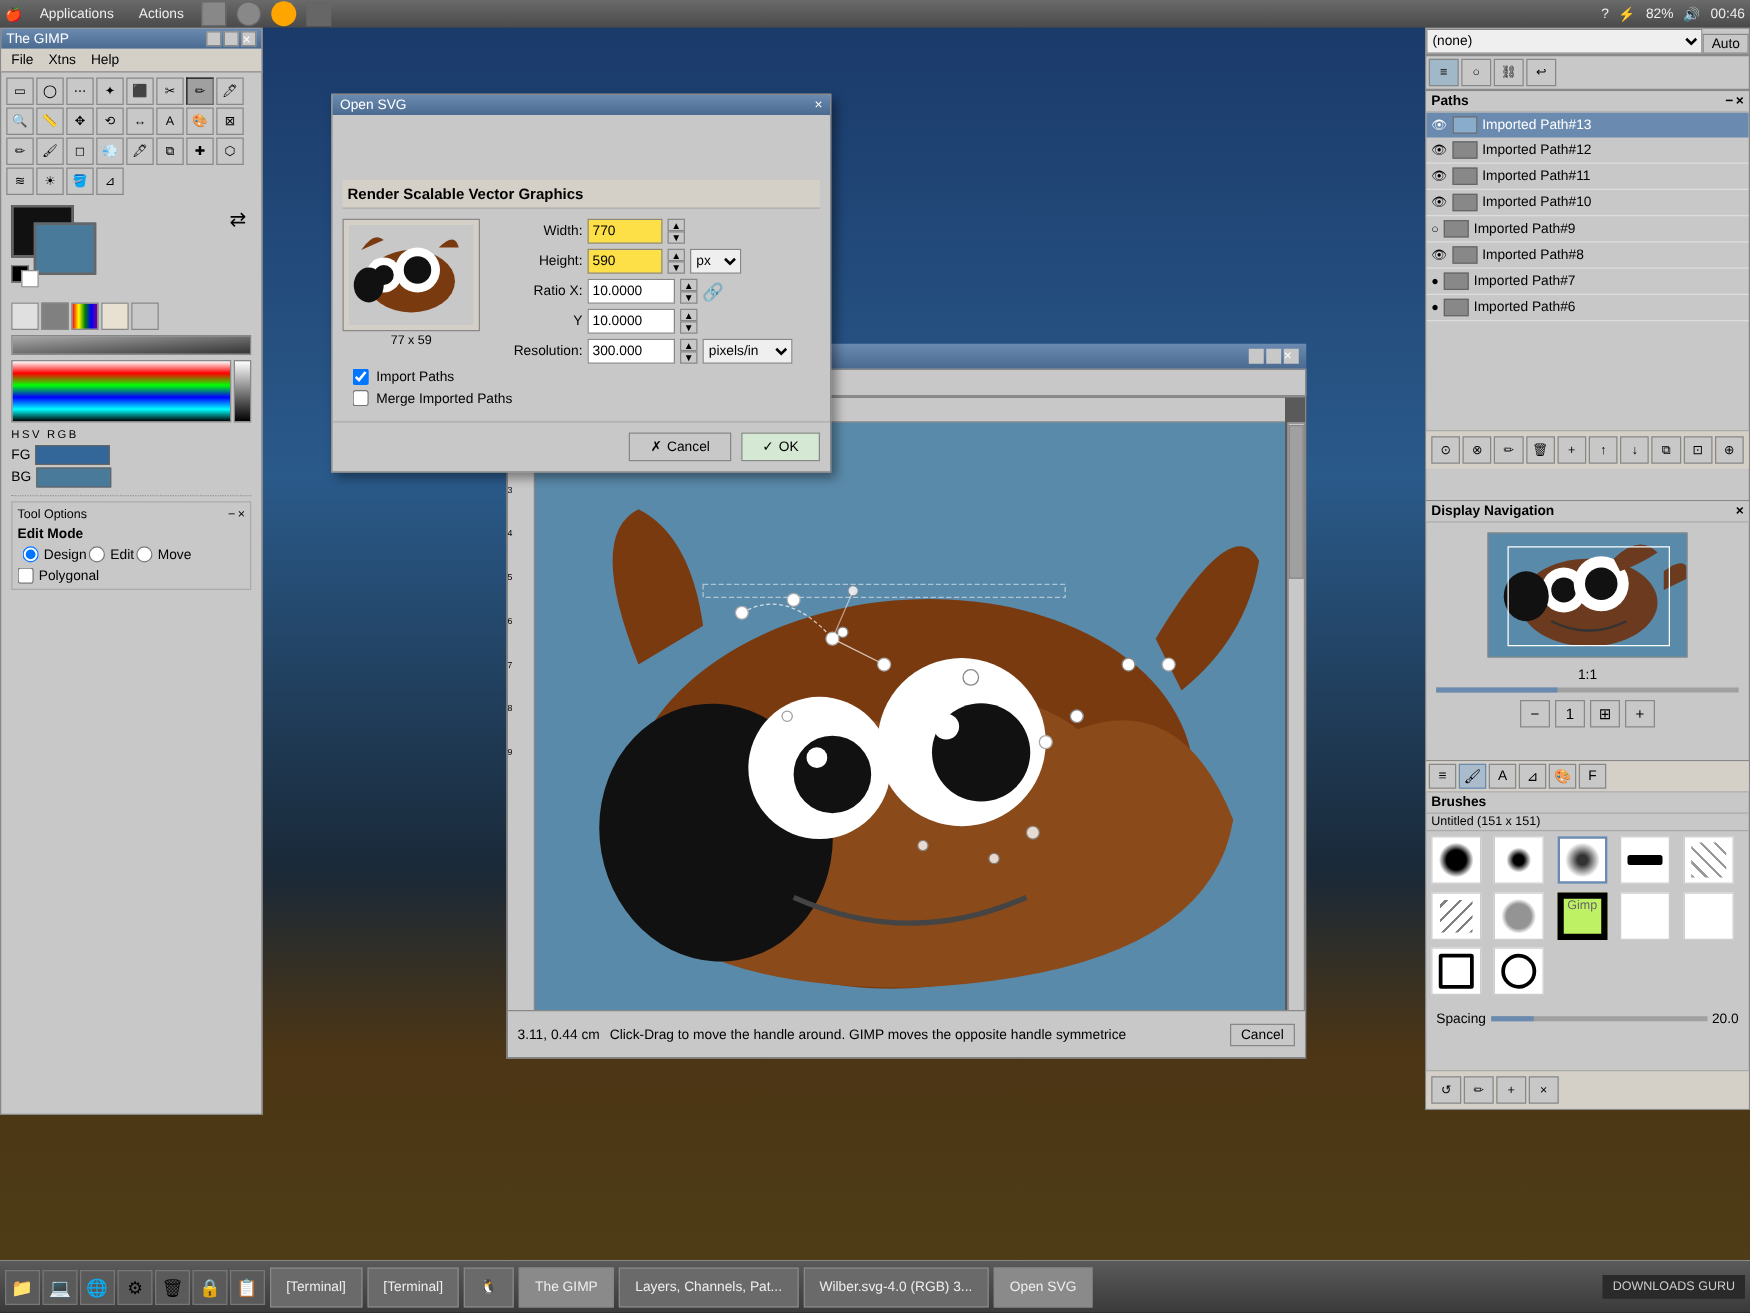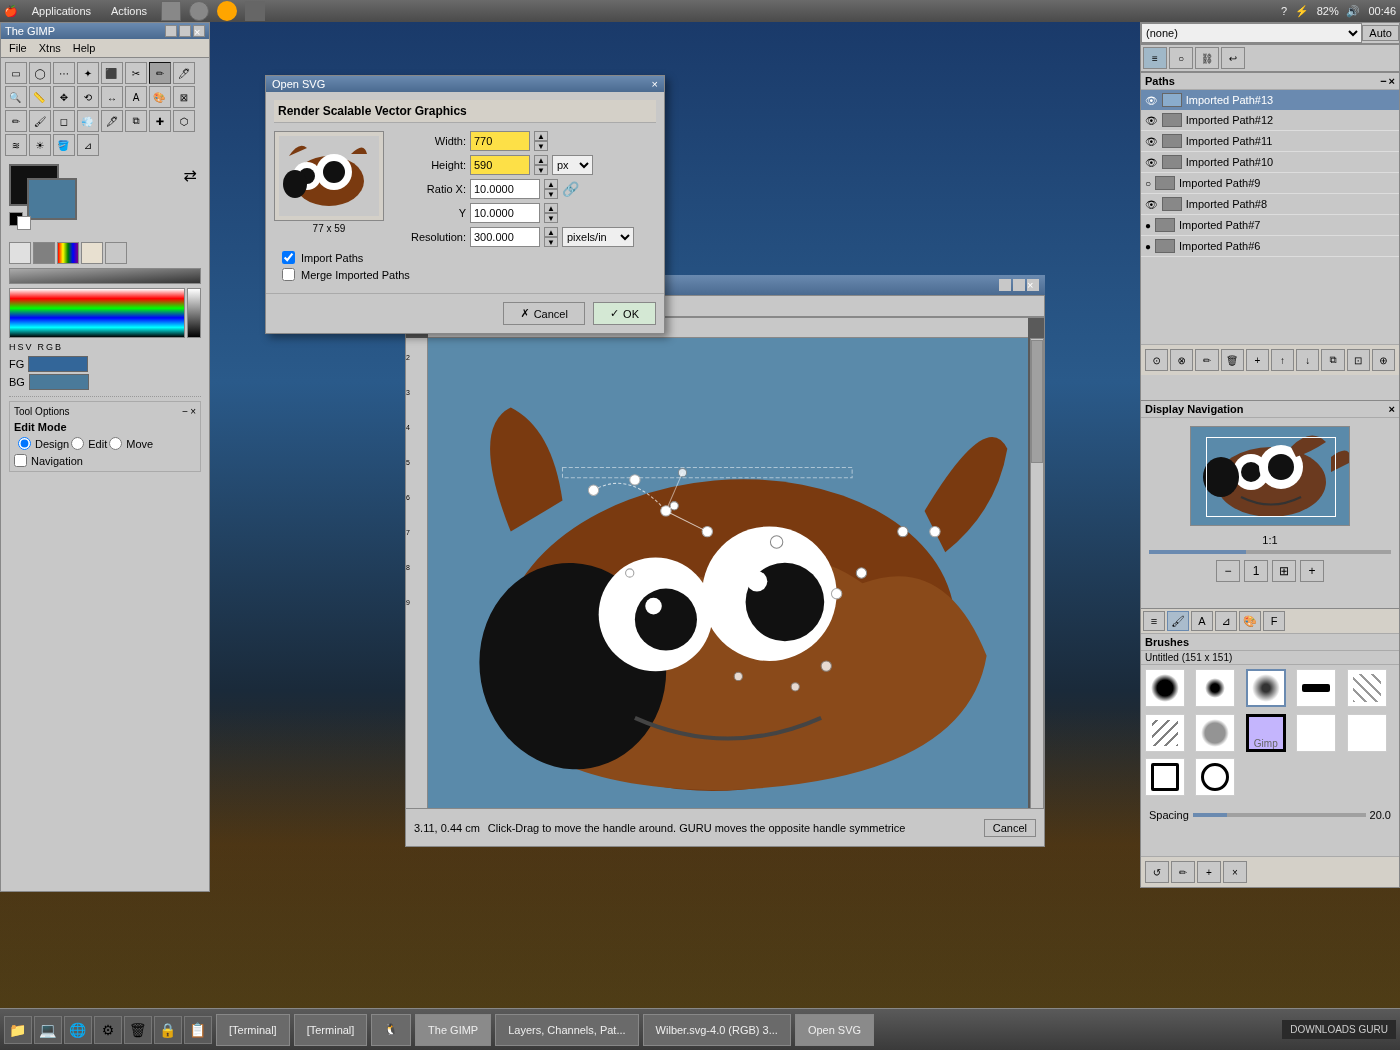--- a/index.html
+++ b/index.html
@@ -32,21 +32,21 @@
     .paths-panel { position: absolute; top: 22px; right: 0; width: 260px; height: 380px; background: #c8c8c8; border: 1px solid #888; z-index: 10; }
     .paths-list { overflow-y: auto; }
 
     
     .nav-panel { position: absolute; top: 400px; right: 0; width: 260px; height: 210px; background: #c8c8c8; border: 1px solid #888; z-index: 10; }
 
     
     .brushes-panel { position: absolute; top: 608px; right: 0; width: 260px; height: 280px; background: #c8c8c8; border: 1px solid #888; z-index: 10; }
     .open-svg-dialog { position: absolute; top: 75px; left: 265px; width: 400px; background: #c8c8c8; border: 1px solid #888; box-shadow: 4px 4px 8px rgba(0,0,0,0.4); pointer-events: all; z-index: 60; }
     .dialog-titlebar { background: linear-gradient(180deg, #6a8ab0 0%, #4a6a90 100%); color: white; font-size: 11px; padding: 2px 6px; display: flex; align-items: center; justify-content: space-between; }
-    .render-svg-section { padding: 8px; }
+    .render-svg-section { padding: 8px; margin-top: 44px; }
     .render-svg-title { font-weight: bold; font-size: 12px; margin-bottom: 8px; background: #d4d0c8; padding: 4px; border-bottom: 1px solid #aaa; }
     .render-svg-content { display: flex; gap: 12px; }
     .svg-preview { width: 110px; height: 90px; background: #d4d0c8; border: 1px solid #888; display: flex; align-items: center; justify-content: center; overflow: hidden; flex-shrink: 0; }
     .svg-preview-size { text-align: center; font-size: 10px; margin-top: 2px; }
     .svg-params { flex: 1; }
     .param-row { display: flex; align-items: center; margin-bottom: 4px; gap: 4px; }
     .param-label { font-size: 11px; width: 70px; text-align: right; }
     .param-input { width: 60px; height: 20px; border: 1px solid #888; background: #fde047; font-size: 11px; padding: 1px 3px; }
     .param-input-wide { width: 70px; height: 20px; border: 1px solid #888; background: white; font-size: 11px; padding: 1px 3px; }
     .param-spin-btn { width: 14px; height: 10px; background: #c8c8c8; border: 1px solid #888; cursor: pointer; font-size: 8px; display: flex; align-items: center; justify-content: center; }
@@ -214,27 +214,27 @@
           <input type="radio" name="editmode" style="">
           <span>Edit</span>
         </label>
         <label class="radio-item">
           <input type="radio" name="editmode" style="">
           <span>Move</span>
         </label>
       </div>
       <label class="checkbox-item">
         <input type="checkbox" style="">
-        <span>Navigation</span>
+        <span>Polygonal</span>
       </label>
     </div>
   </div>
 </div>
 
-<div class="layers-panel" style="position:absolute;top:22px;right:0;width:260px;height:22px;z-index:11;background:#c8c8c8;border:1px solid #888;display:flex;align-items:center;">
+<div class="layers-panel" style="position:absolute;top:22px;right:0;width:260px;height:22px;z-index:11;background:#c8c8c8;border:1px solid #888;display:flex;align-items:flex-end;">
   <select style="flex:1;height:20px;font-size:11px;border:1px solid #888;">
     <option>(none)</option>
   </select>
   <button style="padding:1px 6px;font-size:11px;background:#c8c8c8;border:1px solid #888;cursor:pointer;">Auto</button>
 </div>
 
 <div class="panel-tabs" style="position:absolute;top:44px;right:0;width:260px;height:28px;background:#c8c8c8;border:1px solid #888;z-index:11;display:flex;align-items:center;padding:2px;gap:2px;">
   <div class="panel-tab active">≡</div>
   <div class="panel-tab">○</div>
   <div class="panel-tab">⛓</div>
@@ -374,21 +374,21 @@
       </div>
     <div style="width:40px;height:38px;background:white;border:1px solid #ccc;display:flex;align-items:center;justify-content:center;cursor:pointer;">
         <div style="width:28px;height:28px;opacity:0.4;background:repeating-linear-gradient(45deg,#000,#000 2px,transparent 2px,transparent 8px);"></div>
       </div>
     <div style="width:40px;height:38px;background:white;border:1px solid #ccc;display:flex;align-items:center;justify-content:center;cursor:pointer;">
         <div style="width:26px;height:26px;opacity:0.5;background:repeating-linear-gradient(-45deg,#000,#000 2px,transparent 2px,transparent 8px);"></div>
       </div>
     <div style="width:40px;height:38px;background:white;border:1px solid #ccc;display:flex;align-items:center;justify-content:center;cursor:pointer;">
         <div style="width:28px;height:28px;background:radial-gradient(circle,rgba(0,0,0,0.7) 50%,transparent 70%);border-radius:50%;opacity:0.6;"></div>
       </div>
-    <div style="width:40px;height:38px;background:#c4b5fd;border:3px solid #000000;display:flex;align-items:flex-end;justify-content:center;cursor:pointer;">
+    <div style="width:40px;height:38px;background:#bef264;border:5px solid #000000;display:flex;align-items:flex-start;justify-content:center;cursor:pointer;">
         <span style="font-size:10px;color:#666;">Gimp</span>
       </div>
     <div style="width:40px;height:38px;background:white;border:1px solid #ccc;cursor:pointer;"></div>
     <div style="width:40px;height:38px;background:white;border:1px solid #ccc;cursor:pointer;"></div>
     <div style="width:40px;height:38px;background:white;border:1px solid #ccc;display:flex;align-items:center;justify-content:center;cursor:pointer;">
         <div style="width:28px;height:28px;background:white;border:3px solid #000;border-radius:2px;"></div>
       </div>
     <div style="width:40px;height:38px;background:white;border:1px solid #ccc;display:flex;align-items:center;justify-content:center;cursor:pointer;">
         <div style="width:28px;height:28px;background:white;border:3px solid #000;border-radius:50%;"></div>
       </div>
@@ -515,21 +515,21 @@
   <div style="position:absolute;bottom:16px;left:22px;right:16px;height:14px;background:#c8c8c8;border:1px solid #888;">
     <div style="margin-left:20%;width:30%;height:100%;background:#a0a0a0;border:1px solid #888;"></div>
   </div>
 
   <div style="position:absolute;top:20px;right:0;width:14px;bottom:16px;background:#c8c8c8;border:1px solid #888;">
     <div style="margin-top:10%;height:25%;background:#a0a0a0;border:1px solid #888;"></div>
   </div>
 
   <div style="position:absolute;bottom:0;left:0;right:0;height:38px;background:#c8c8c8;border-top:1px solid #888;display:flex;align-items:center;padding:2px 8px;font-size:11px;gap:8px;">
     <span>3.11, 0.44 cm</span>
-    <span style="flex:1;overflow:hidden;white-space:nowrap;text-overflow:ellipsis;">Click-Drag to move the handle around. GURU moves the opposite handle symmetrice</span>
+    <span style="flex:1;overflow:hidden;white-space:nowrap;text-overflow:ellipsis;">Click-Drag to move the handle around. GIMP moves the opposite handle symmetrice</span>
     <button style="padding:2px 8px;background:#c8c8c8;border:1px solid #888;cursor:pointer;font-size:11px;">Cancel</button>
   </div>
 </div>
 
 <div class="open-svg-dialog" style="position:absolute;top:75px;left:265px;width:400px;z-index:60;">
   <div class="dialog-titlebar">
     <span>Open SVG</span>
     <span style="cursor:pointer;">×</span>
   </div>
   <div class="render-svg-section">

